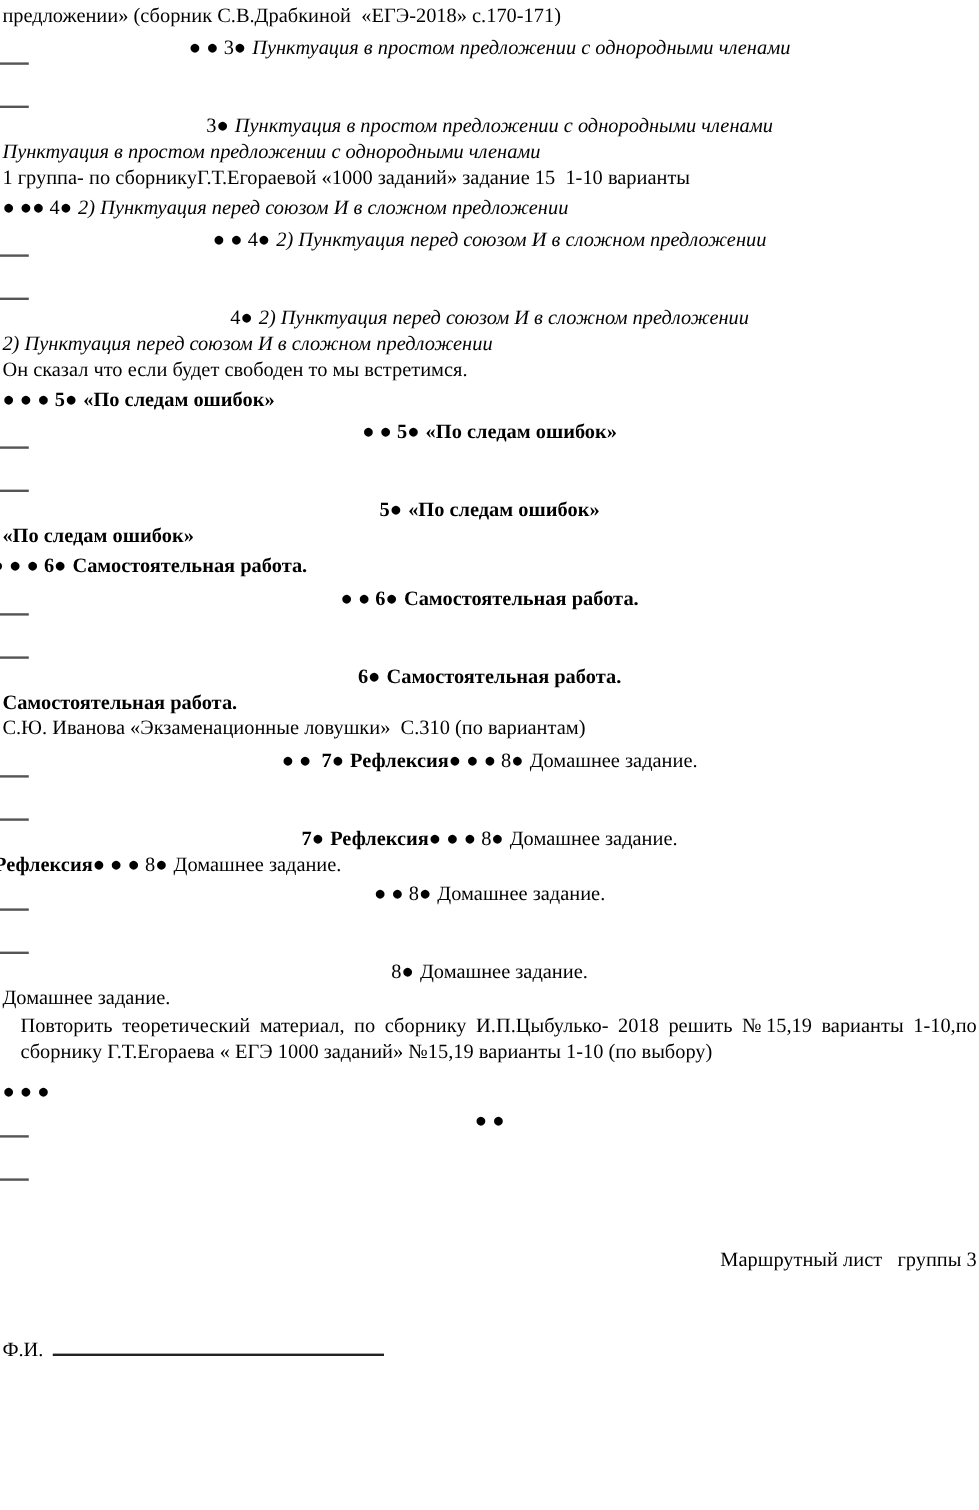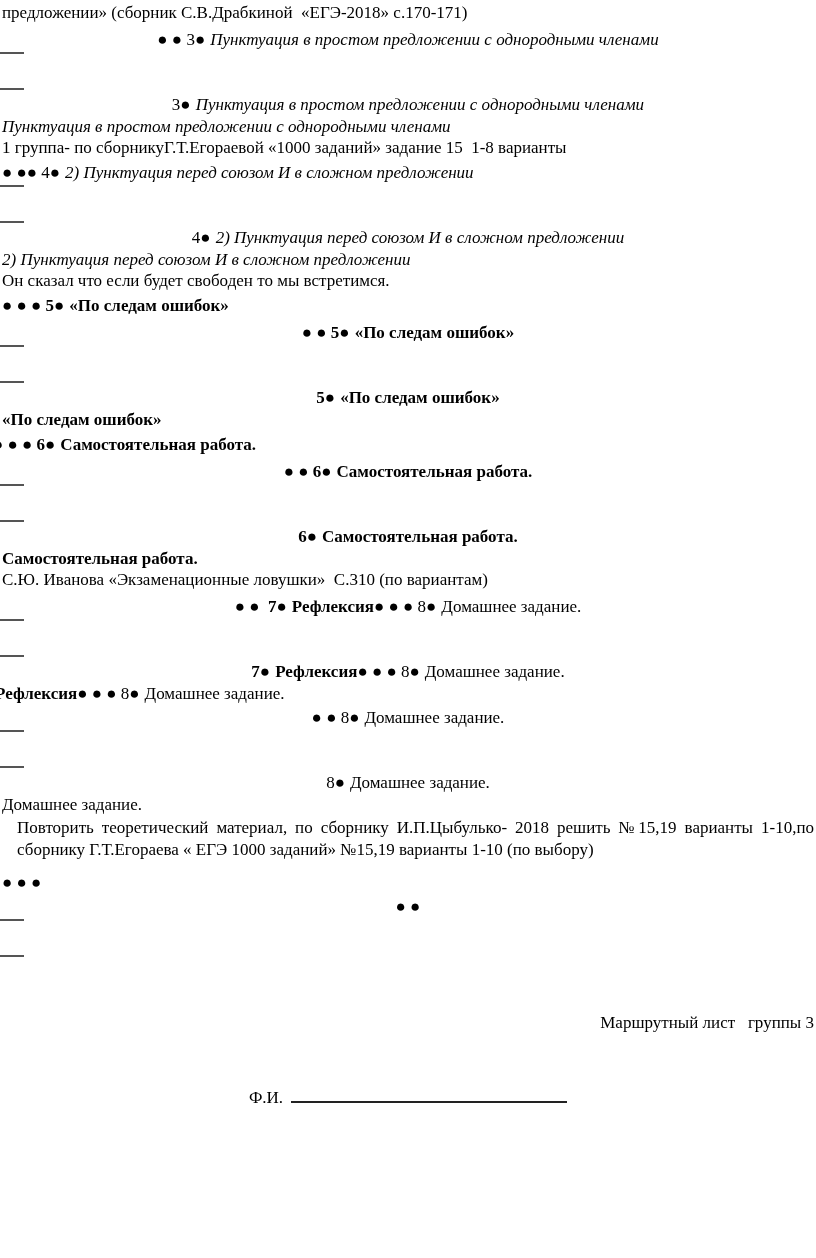--- a/index.html
+++ b/index.html
@@ -19,44 +19,45 @@
   .num { font-style: normal; margin-right: 5px; }
   .mt1 { margin-top: 1px; } .mt2 { margin-top: 2px; } .mt3 { margin-top: 3px; }
   .mt5 { margin-top: 5px; } .mt6 { margin-top: 6px; } .mt12 { margin-top: 12px; }
   .mt53 { margin-top: 53px; } .mt55 { margin-top: 55px; text-align: right; }
   .pair { margin: 2px 0 4px 0; }
   .dash { width: 24px; height: 2px; background: #555; margin-left: -2px; }
   .dgap { height: 34px; }
   .hw { text-align: justify; line-height: 22px; white-space: normal; margin-top: 2px; margin-left: 15px; }
   .cut { text-indent: -7px; }
   .lead { margin-left: -9px; }
-  .fio { line-height: 22px; text-align: center; }
+  .fio { line-height: 22px; }
   .blank {
     display: inline-block; width: 276px; height: 15px;
     border-bottom: 2px solid #222; margin-left: 8px; vertical-align: baseline;
   }
 </style>
 </head>
 <body>
 
 <div class="page">
 
   <div class="line">предложении» (сборник С.В.Драбкиной  «ЕГЭ-2018» с.170-171)</div>
 
   <div class="line c i mt6"><span class="bul">● ● </span><span class="num">3●</span><span>Пунктуация в простом предложении с однородными членами</span></div>
   <div class="pair">
     <div class="dash"></div>
     <div class="dgap"></div>
     <div class="dash"></div>
   </div>
   <div class="line c i"><span class="num">3●</span><span>Пунктуация в простом предложении с однородными членами</span></div>
   <div class="line i mt2">Пунктуация в простом предложении с однородными членами</div>
-  <div class="line mt1">1 группа- по сборникуГ.Т.Егораевой «1000 заданий» задание 15  1-8 варианты</div>
+  <div class="line mt1">1 группа- по сборникуГ.Т.Егораевой «1000 заданий» задание 15  1-10 варианты</div>
 
   <div class="line i mt5"><span class="bul">● ●● </span><span class="num">4●</span><span>2) Пунктуация перед союзом И в сложном предложении</span></div>
+  <div class="line c i mt6"><span class="bul">● ● </span><span class="num">4●</span><span>2) Пунктуация перед союзом И в сложном предложении</span></div>
   <div class="pair">
     <div class="dash"></div>
     <div class="dgap"></div>
     <div class="dash"></div>
   </div>
   <div class="line c i"><span class="num">4●</span><span>2) Пунктуация перед союзом И в сложном предложении</span></div>
   <div class="line i mt2">2) Пунктуация перед союзом И в сложном предложении</div>
   <div class="line mt1">Он сказал что если будет свободен то мы встретимся.</div>
 
   <div class="line b mt5"><span class="bul">● ● ● </span><span class="num">5●</span><span>«По следам ошибок»</span></div>

